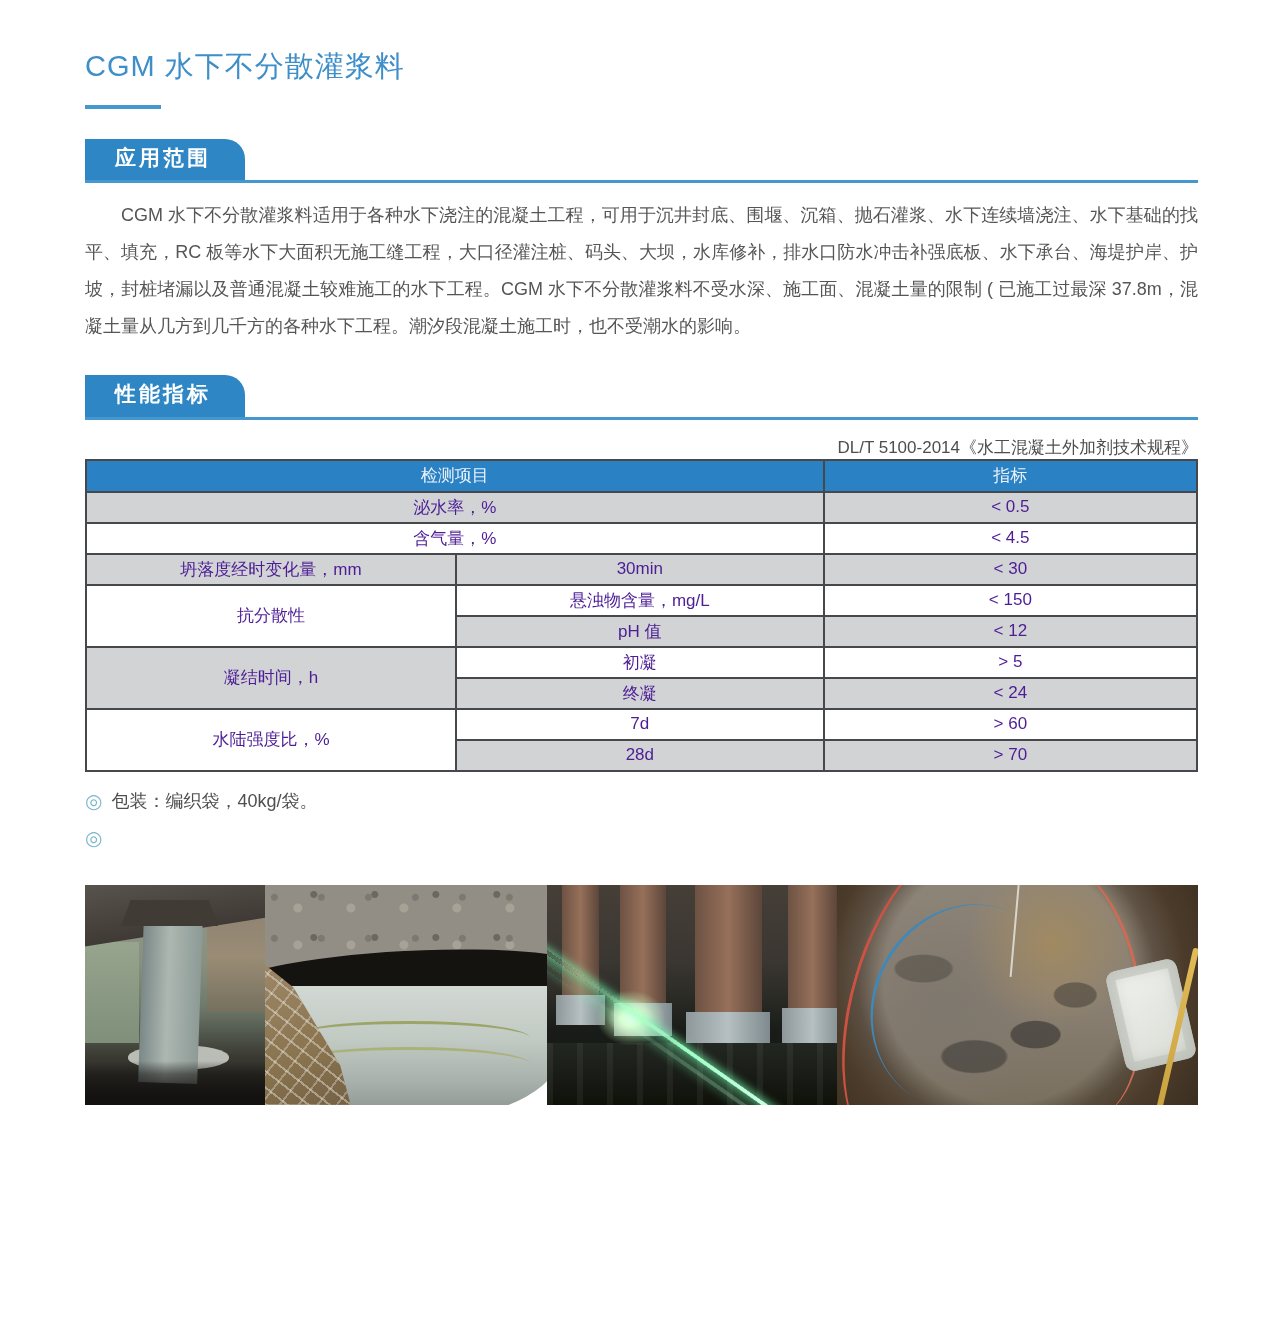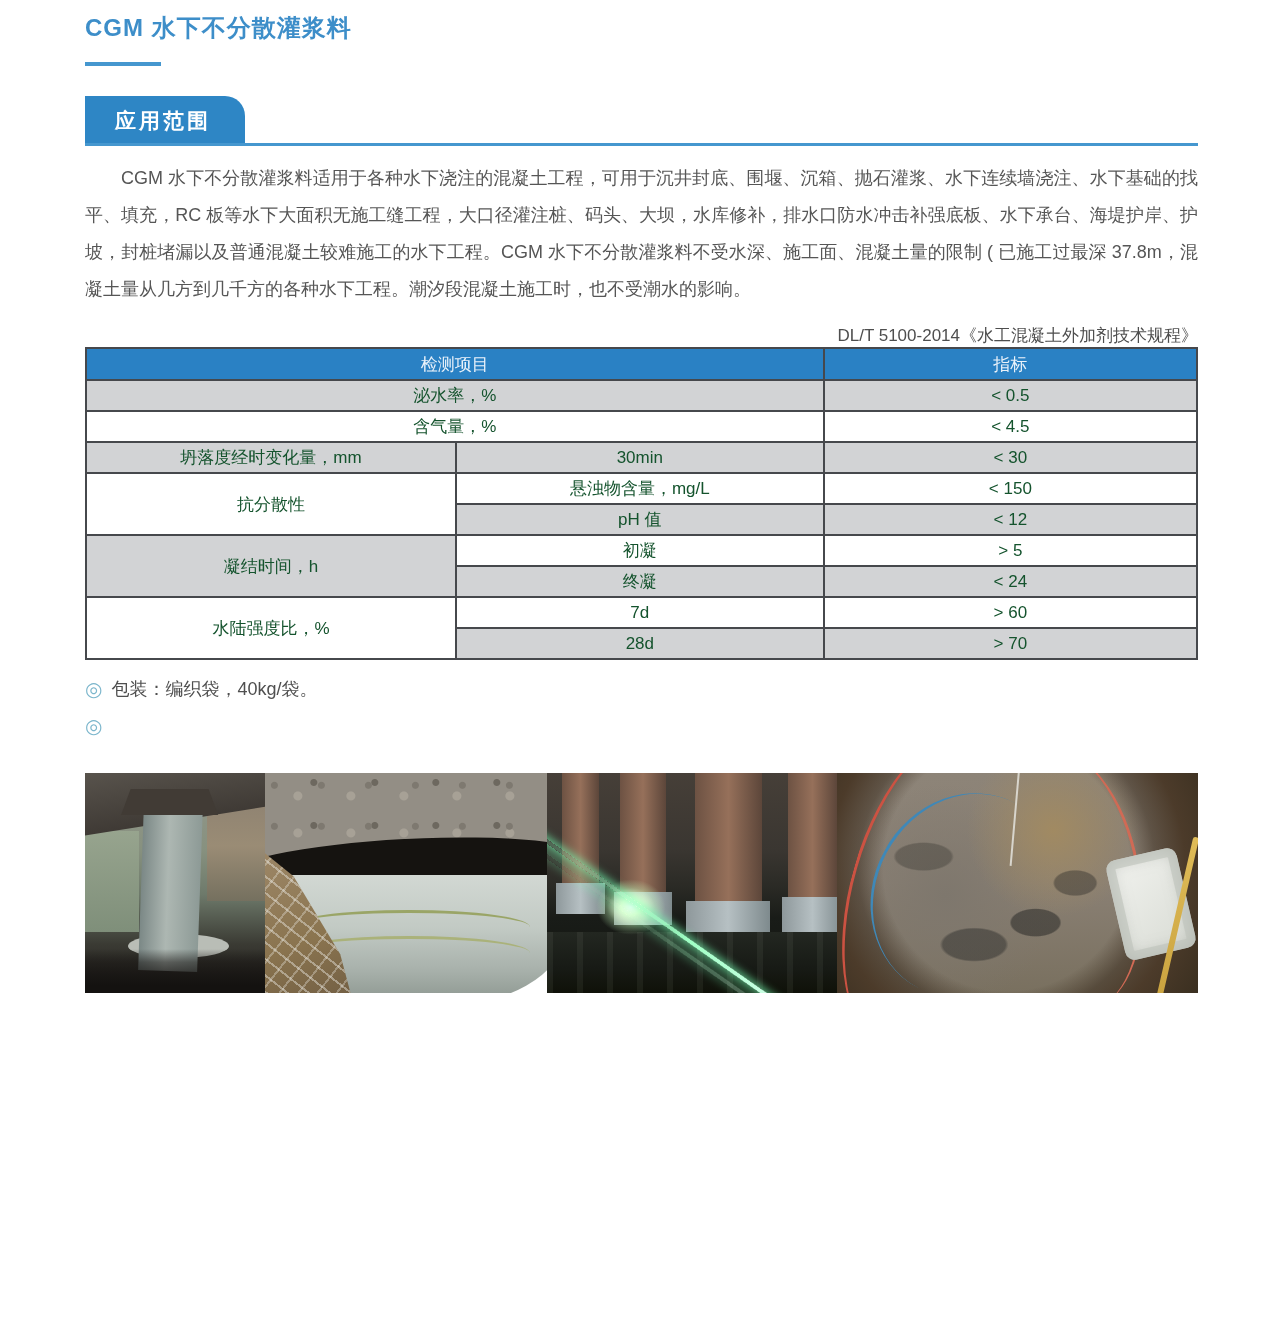--- a/index.html
+++ b/index.html
@@ -15,42 +15,43 @@
   *{margin:0;padding:0;box-sizing:border-box;}
   html,body{background:#ffffff;}
   body{
     width:1280px;min-height:1344px;
     font-family:"Liberation Sans","DejaVu Sans",sans-serif;
     color:var(--body-text);
   }
   .page{padding:12px 82px 40px 85px;}
 
   h1.page-title{
-    font-size:24px;font-weight:700;color:var(--title-blue);
+    font-size:29px;font-weight:400;color:var(--title-blue);
     letter-spacing:1px;
+    margin-top:35px;
   }
   .title-rule{width:76px;height:4px;background:var(--rule-blue);margin-top:18px;}
 
   p.body-par{
     margin-top:40px;
     font-size:18px;line-height:37px;color:var(--body-text);
     text-indent:2em;text-align:justify;
   }
   p.body-par.tight{margin-top:14px;}
 
   .sec-header{
     margin-top:30px;
     border-bottom:3px solid var(--rule-blue);
     line-height:0;
   }
   .sec-tab{
     display:inline-block;vertical-align:bottom;
     background:var(--accent-blue);color:#ffffff;
     font-size:21px;font-weight:700;letter-spacing:3px;line-height:1.35;
-    padding:11px 34px 8px 30px;
+    padding:5px 34px 8px 30px;
     border-top-right-radius:20px;
   }
 
   .standard-line{
     margin-top:16px;text-align:right;
     font-size:17px;color:#4e4e4e;
   }
 
   table.perf-table{
     width:100%;
@@ -60,21 +61,21 @@
   table.perf-table th,table.perf-table td{
     border:2px solid var(--border-dark);
     text-align:center;vertical-align:middle;
     height:31px;padding:1px 6px;
     font-size:17px;
   }
   table.perf-table th{
     background:var(--table-header-blue);
     color:#eaf2fa;font-weight:400;height:32px;
   }
-  table.perf-table td{color:#14532d;background:#ffffff;}
+  table.perf-table td{color:#4c1d95;background:#ffffff;}
   table.perf-table td.gray{background:var(--row-gray);}
   table.perf-table td.white{background:#ffffff;}
 
   .pk-list{margin-top:14px;}
   .pk-item{
     font-size:18px;color:#4f4f4f;line-height:30px;
     margin:7px 0;
     display:flex;align-items:flex-start;
   }
   .pk-bullet{
@@ -172,20 +173,23 @@
 
   <h1 class="page-title">CGM 水下不分散灌浆料</h1>
   <div class="title-rule"></div>
 
 
   <div class="sec-header">
     <div class="sec-tab">应用范围</div>
   </div>
   <p class="body-par tight">CGM 水下不分散灌浆料适用于各种水下浇注的混凝土工程，可用于沉井封底、围堰、沉箱、抛石灌浆、水下连续墙浇注、水下基础的找平、填充，RC 板等水下大面积无施工缝工程，大口径灌注桩、码头、大坝，水库修补，排水口防水冲击补强底板、水下承台、海堤护岸、护坡，封桩堵漏以及普通混凝土较难施工的水下工程。CGM 水下不分散灌浆料不受水深、施工面、混凝土量的限制 ( 已施工过最深 37.8m，混凝土量从几方到几千方的各种水下工程。潮汐段混凝土施工时，也不受潮水的影响。</p>
 
+  <div class="sec-header">
+    <div class="sec-tab">性能指标</div>
+  </div>
   <div class="standard-line">DL/T 5100-2014《水工混凝土外加剂技术规程》</div>
 
   <table class="perf-table">
     <colgroup>
       <col style="width:33.3%">
         <col style="width:33.1%">
         <col style="width:33.6%">
     </colgroup>
     <thead>
       <tr>

